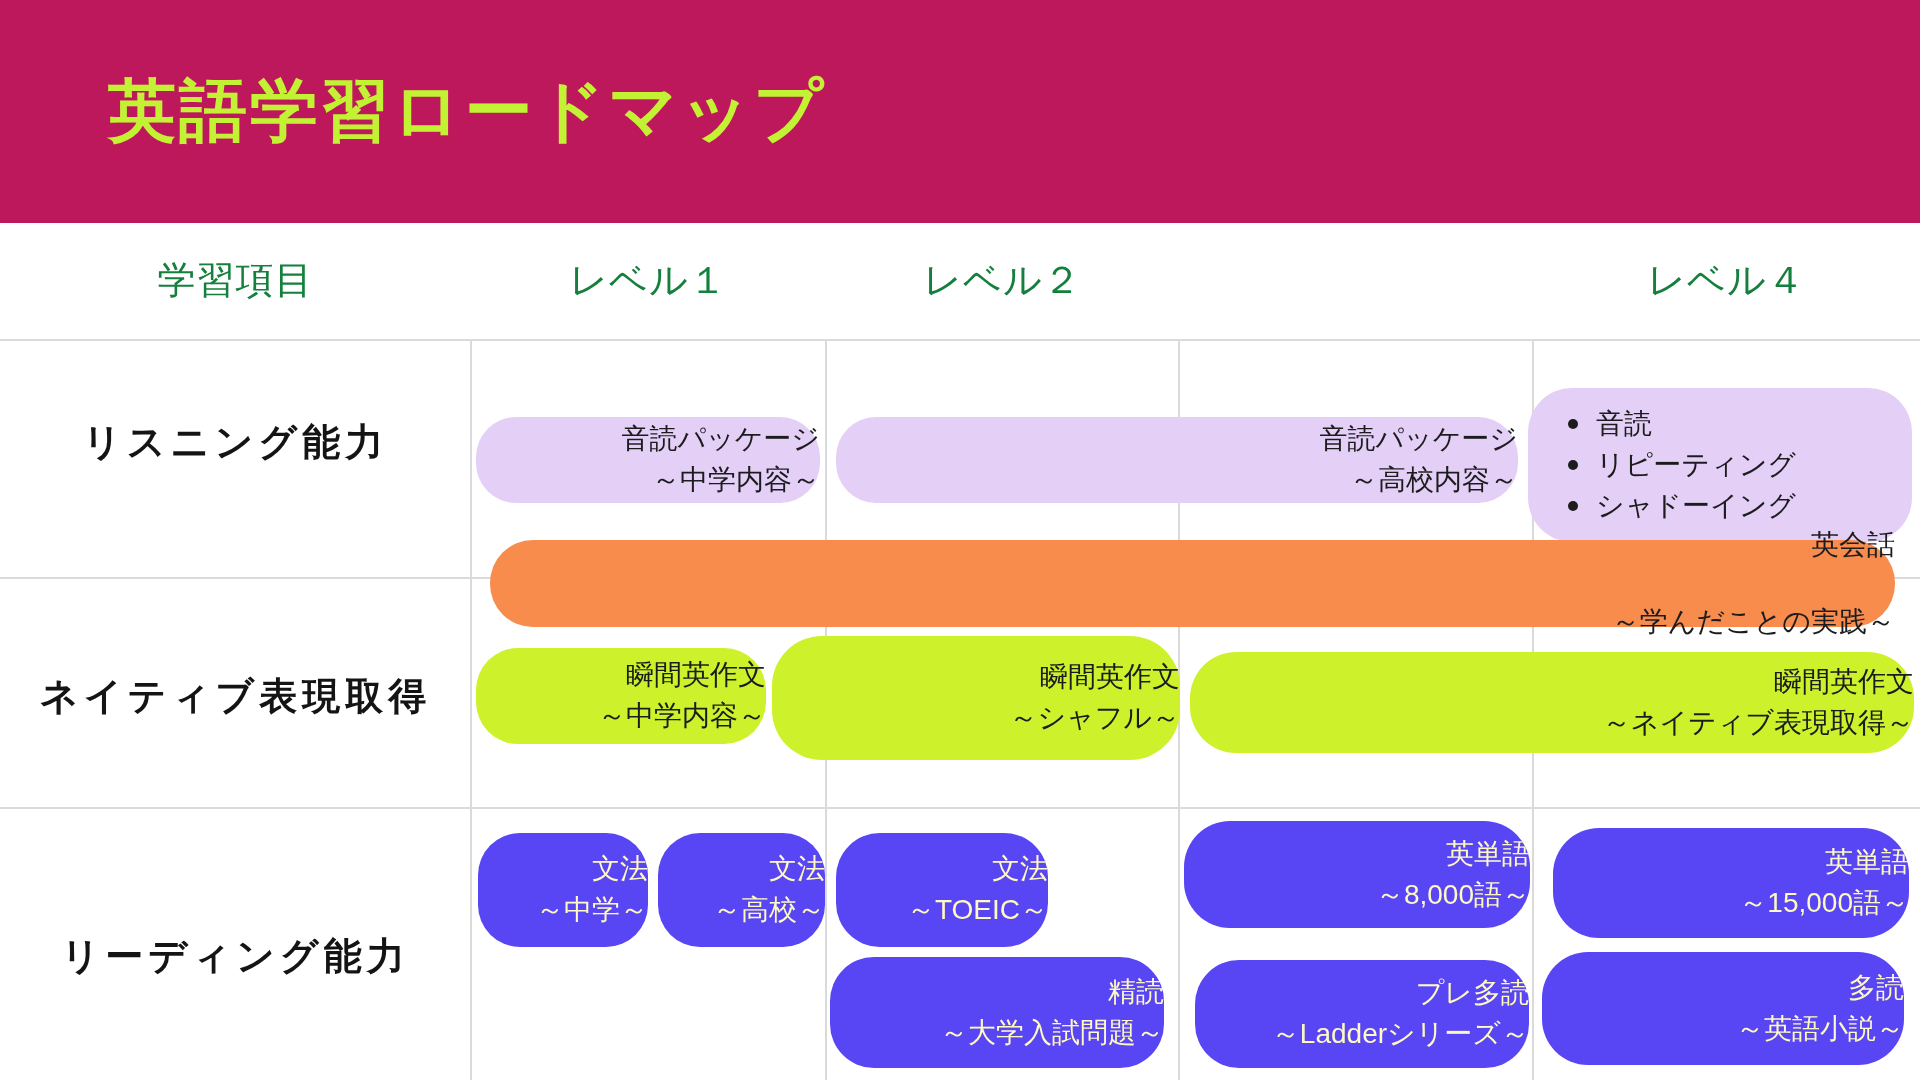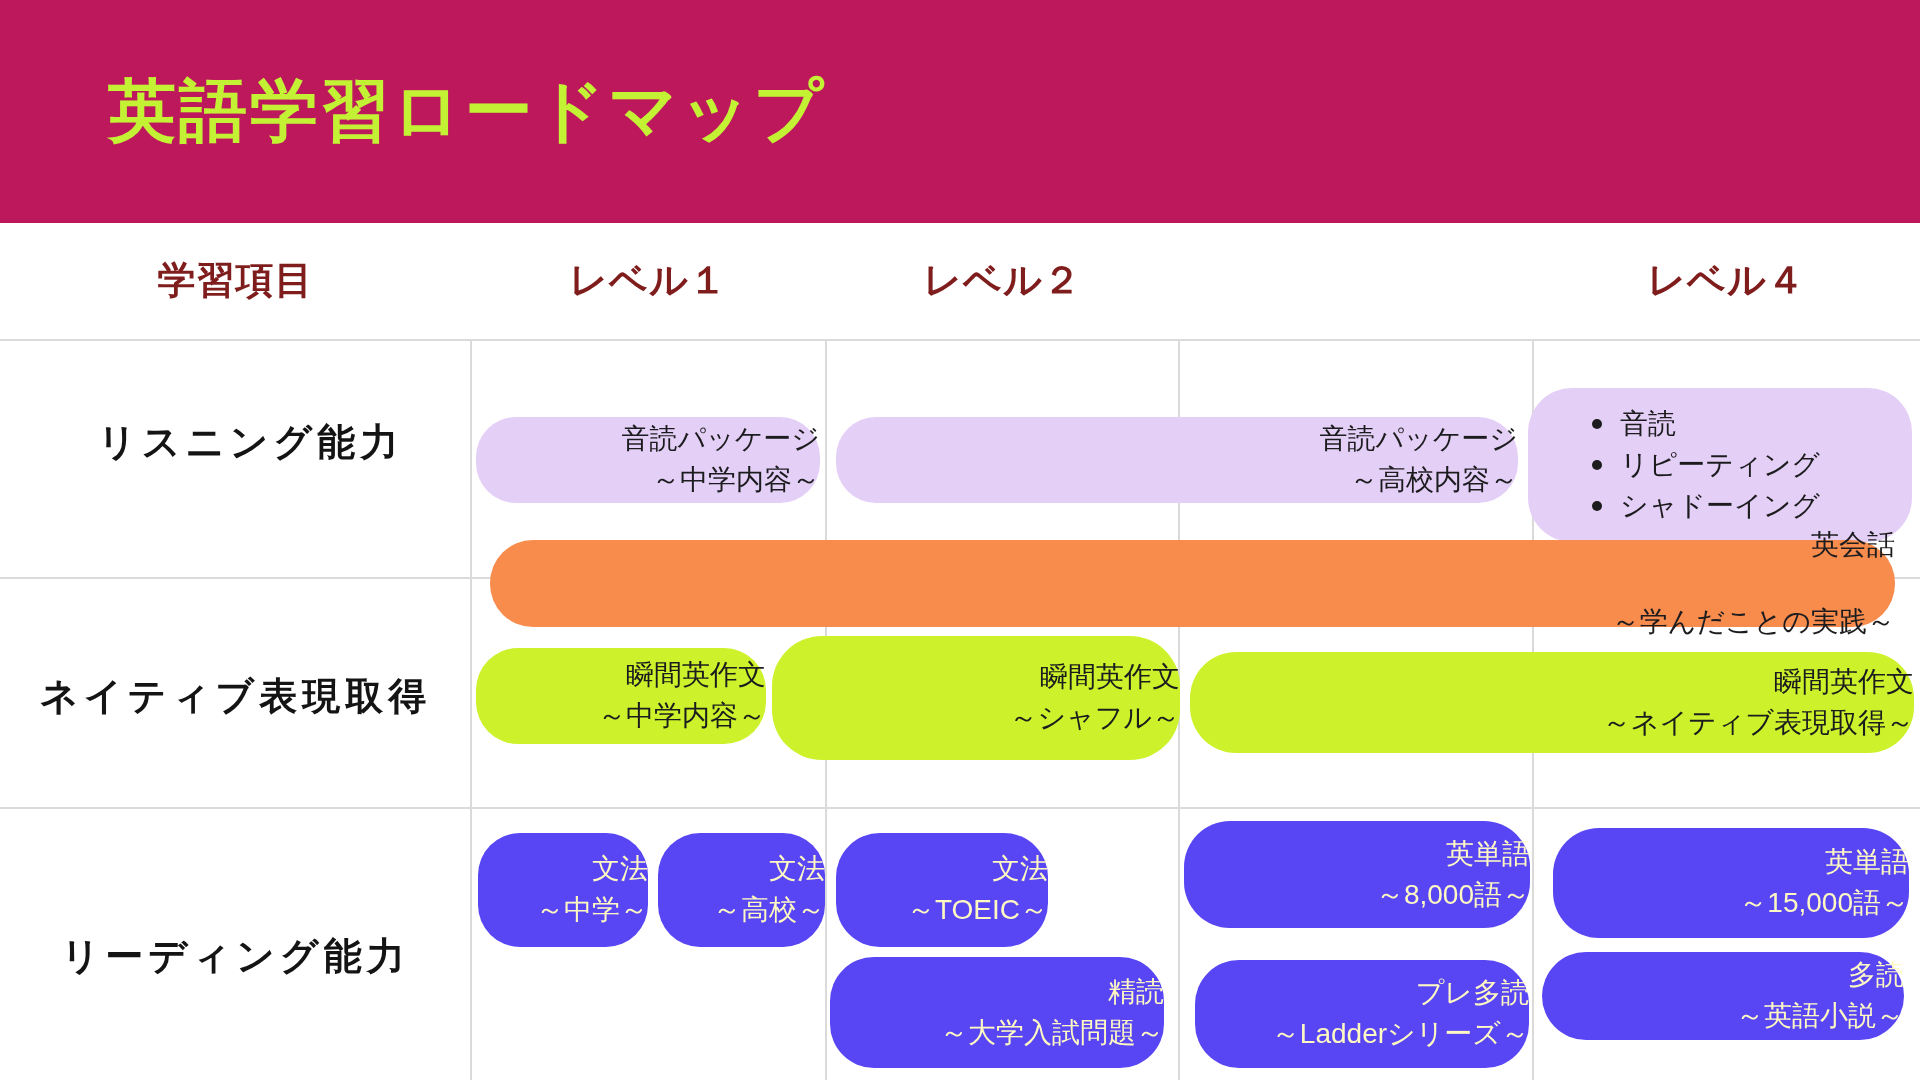--- a/index.html
+++ b/index.html
@@ -25,66 +25,66 @@
   .hline.h3 { top:807px; }
   .vline { position:absolute; top:339px; height:741px; width:2px; background:#DADADA; }
   .vline.v1 { left:470px; }
   .vline.v2 { left:825px; }
   .vline.v3 { left:1178px; }
   .vline.v4 { left:1532px; }
   
   .col-head {
     position:absolute; top:252px; height:56px;
     display:flex; align-items:center; justify-content:center;
-    font-size:38px; font-weight:700; color:#7f1d1d; letter-spacing:1px;
+    font-size:38px; font-weight:400; color:#15803d; letter-spacing:1px;
     white-space:nowrap;
   }
   .col-head.c0 { left:0;     width:471px; }
   .col-head.c1 { left:471px; width:355px; }
   .col-head.c2 { left:826px; width:353px; }
   .col-head.c3 { left:1179px;width:354px; }
   .col-head.c4 { left:1533px;width:387px; }
   
   .row-label {
     position:absolute; left:0; width:471px; height:56px;
     display:flex; align-items:center; justify-content:center;
     font-size:38px; font-weight:800; color:#141414; letter-spacing:5px;
     white-space:nowrap;
   }
-  .row-label.r1 { top:414px;margin-left:15px; }
+  .row-label.r1 { top:414px; }
   .row-label.r2 { top:668px; }
   .row-label.r3 { top:928px; }
   
   .pill {
     position:absolute; display:flex; flex-direction:column;
     align-items:flex-end; justify-content:center; text-align:center;
     font-size:28px; line-height:1.45; font-weight:500; color:#1C1C1E;
     white-space:nowrap;
   }
   .pill.lavender { background:#E4CFF6; }
   .pill.orange   { background:#F88C4D;gap:36px; }
   .pill.lime     { background:#CDF22B; }
   .pill.purple   { background:#5845F3; color:#fef9c3; }
 
   .p-listen-l1   { left:476px;  top:417px; width:344px;  height:86px;  border-radius:40px; }
   .p-listen-l23  { left:836px;  top:417px; width:682px;  height:86px;  border-radius:40px; }
   .p-listen-l4   { left:1528px; top:388px; width:384px;  height:154px; border-radius:44px;
-                   align-items:flex-start; padding-left:64px; box-sizing:border-box; }
+                   align-items:flex-start; padding-left:40px; box-sizing:border-box; }
   .p-conversation{ left:490px;  top:540px; width:1405px; height:87px;  border-radius:43px; }
   .p-speak-l1    { left:476px;  top:648px; width:290px;  height:96px;  border-radius:42px; }
   .p-speak-l2    { left:772px;  top:636px; width:408px;  height:124px; border-radius:50px; }
   .p-speak-l34   { left:1190px; top:652px; width:724px;  height:101px; border-radius:46px; }
   .p-gram-jhs    { left:478px;  top:833px; width:170px;  height:114px; border-radius:42px; }
   .p-gram-hs     { left:658px;  top:833px; width:167px;  height:114px; border-radius:42px; }
   .p-gram-toeic  { left:836px;  top:833px; width:212px;  height:114px; border-radius:44px; }
   .p-vocab-8k    { left:1184px; top:821px; width:346px;  height:107px; border-radius:46px; }
   .p-vocab-15k   { left:1553px; top:828px; width:356px;  height:110px; border-radius:46px; }
   .p-seidoku     { left:830px;  top:957px; width:334px;  height:111px; border-radius:44px; }
   .p-pretadoku   { left:1195px; top:960px; width:334px;  height:108px; border-radius:44px; }
-  .p-tadoku      { left:1542px; top:952px; width:362px;  height:88px; border-radius:46px; }
+  .p-tadoku      { left:1542px; top:952px; width:362px;  height:113px; border-radius:46px; }
 
   .bullets { display:flex; flex-direction:column; align-items:flex-start; gap:1px; }
   .bullet-item { display:flex; align-items:center; line-height:1.42; }
   .bullet-item::before {
     content:""; width:10px; height:10px; border-radius:50%;
     background:#1C1C1E; margin-right:18px; flex:0 0 auto;
   }
 </style>
 </head>
 <body>

